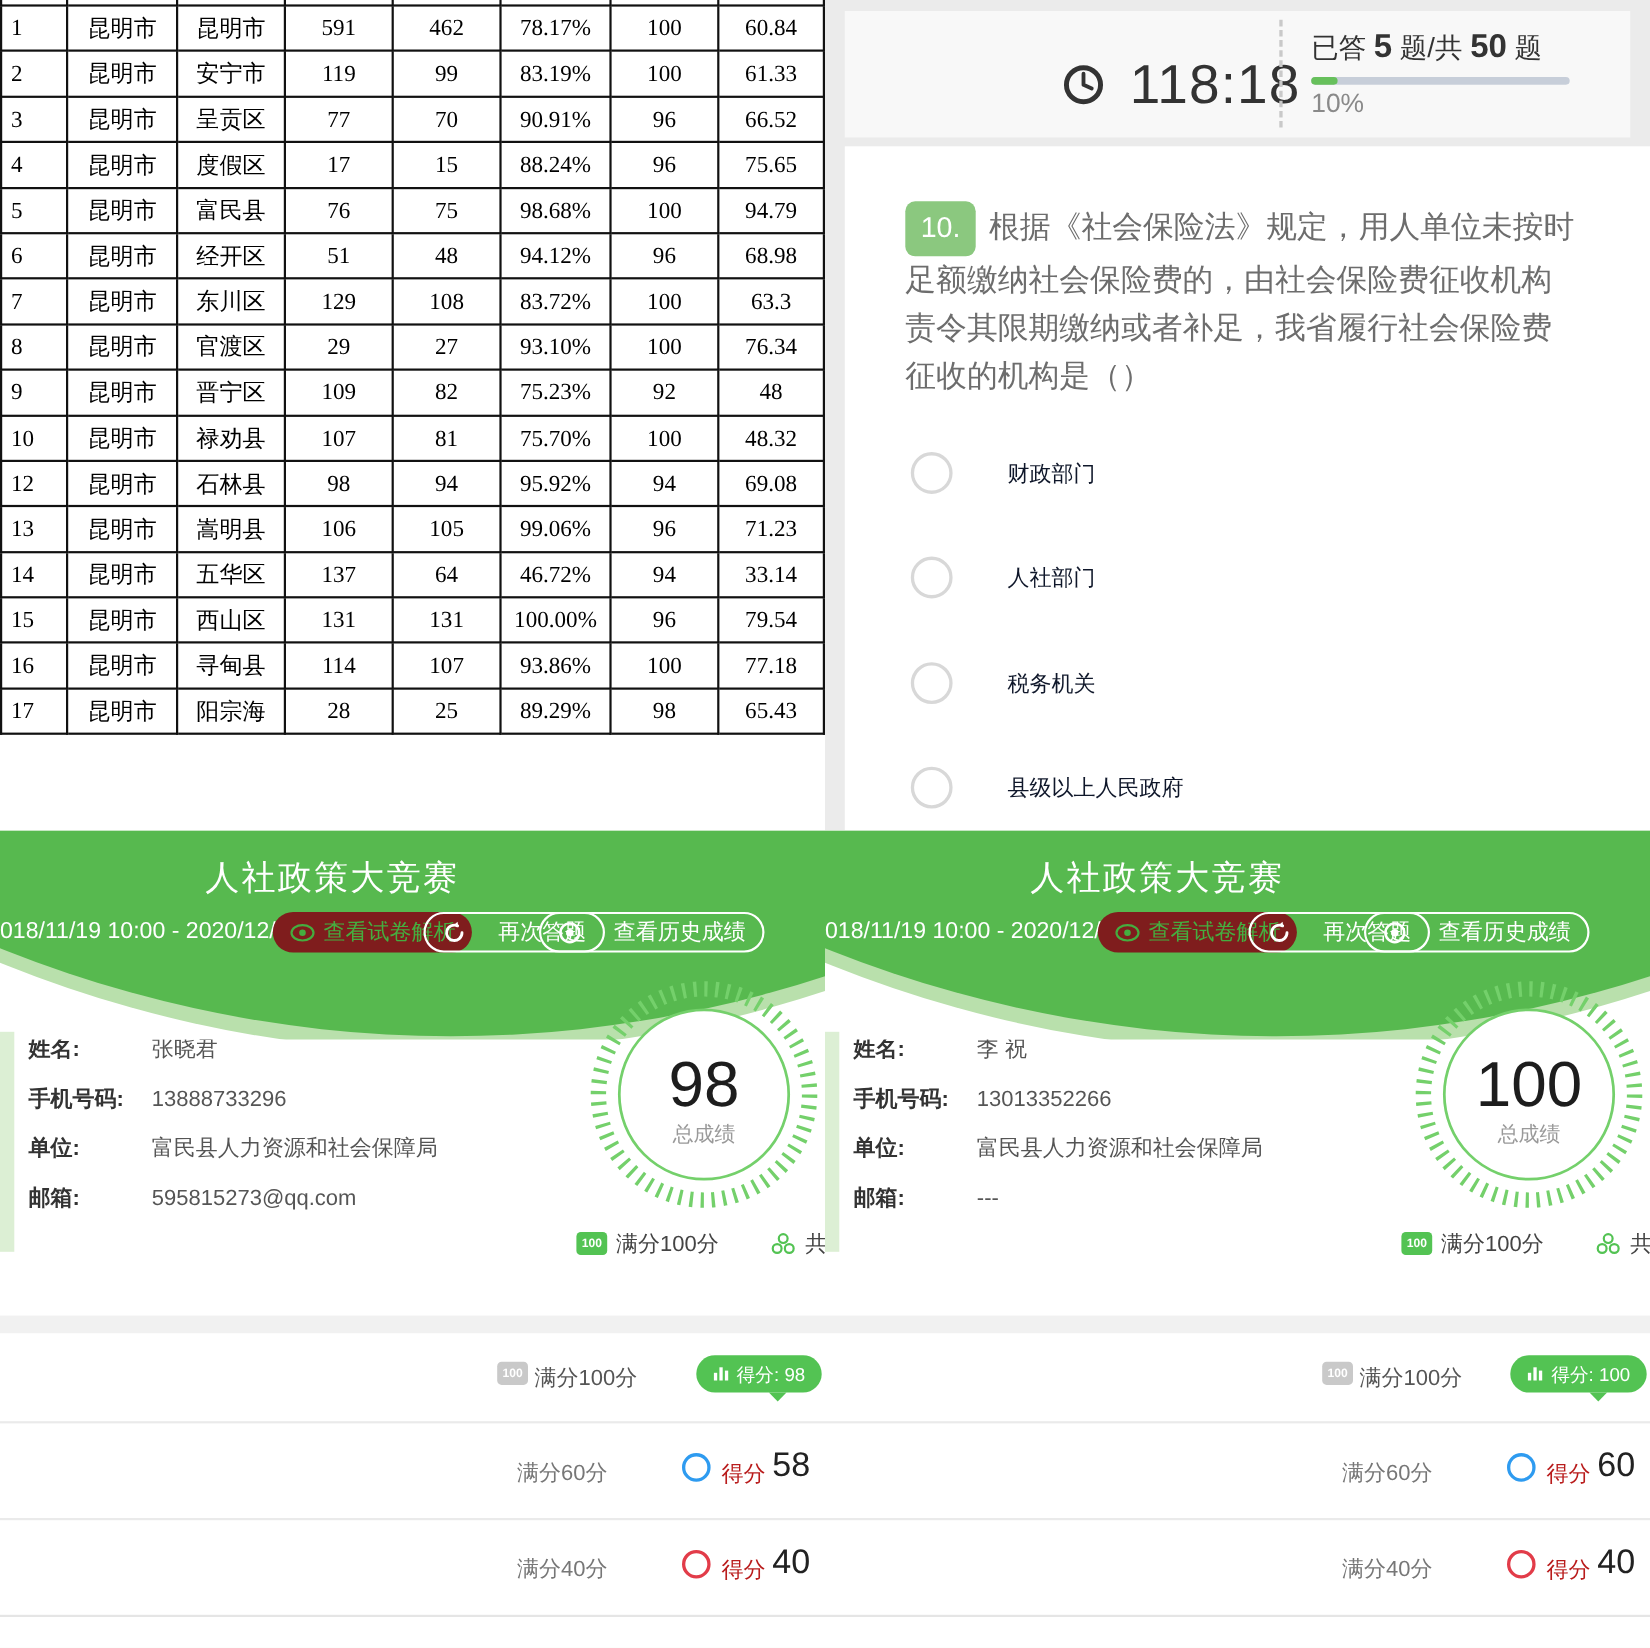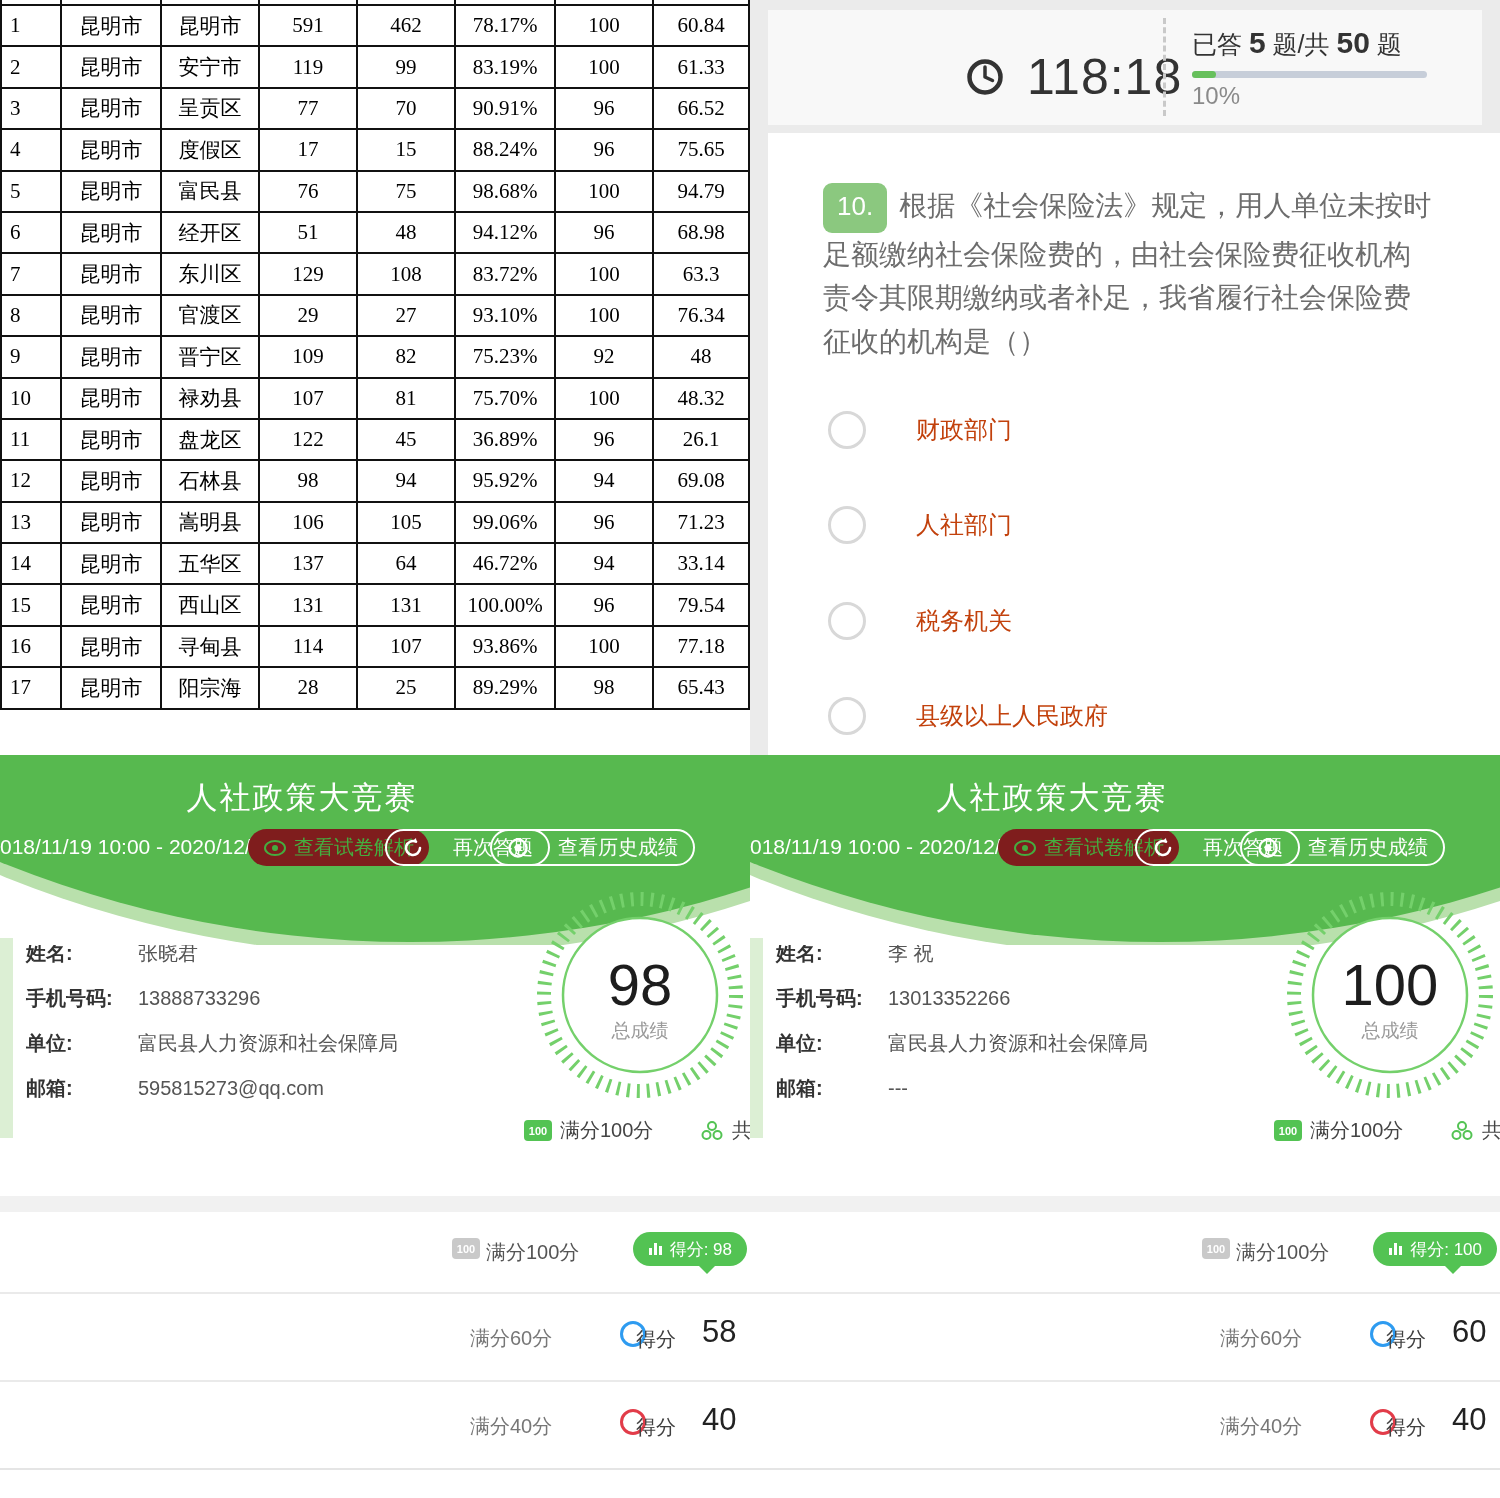--- a/index.html
+++ b/index.html
@@ -26,21 +26,21 @@
   .progress-line b { font-size:30px; }
   .progress-track { position:relative; margin-top:10px; width:235px; height:7px; border-radius:4px; background:#c7ced9; }
   .progress-fill { position:absolute; left:0; top:0; height:7px; width:10%; border-radius:4px; background:var(--green-progress); }
   .progress-pct { margin-top:4px; font-size:24px; color:#8a8a8a; }
   .question-card { position:absolute; left:18px; top:133px; width:850px; height:622px; background:#fff; }
   .question-p { position:absolute; left:55px; top:50px; width:610px; font-size:28px; line-height:43.5px; color:#6d6d6d; }
   .q-badge { display:inline-block; background:var(--green-badge); color:#fff; border-radius:9px;
     padding:2px 14px 4px 14px; font-size:26px; margin-right:12px; }
   .option-row { position:absolute; left:60px; height:38px; display:flex; align-items:center; gap:50px; cursor:pointer; }
   .radio-circle { width:38px; height:38px; border:3px solid #d8d8d8; border-radius:50%; background:#fff; flex:none; }
-  .option-label { font-size:24px; color:#c2410c; white-space:nowrap; }
+  .option-label { font-size:20px; color:#0f172a; white-space:nowrap; }
 
   
   .panel { position:absolute; top:755px; width:750px; height:743px; background:#fff; overflow:hidden; }
   .panel-left { left:0; } .panel-right { left:750px; }
   .banner { position:absolute; left:0; top:0; width:750px; height:190px; background:#fff; overflow:hidden; z-index:1; }
   .banner .ell { position:absolute; border-radius:50%; }
   .ell-light { left:-790px; top:-2487px; width:2400px; height:2688px; background:#b9e0ac; }
   .ell-green { left:-790px; top:-2473px; width:2400px; height:2660px; background:var(--green-banner); }
   .banner-title { position:absolute; left:0; top:22px; width:604px; text-align:center; color:#fff; font-size:31px; letter-spacing:2px; z-index:3; }
   .banner-period { position:absolute; left:0; top:80px; color:#fff; font-size:21px; z-index:3; white-space:nowrap; }
@@ -73,21 +73,21 @@
   .bottom-line { position:absolute; left:0; top:713px; width:750px; border-top:2px solid #e5e5e5; }
   .srow .max-label { position:absolute; font-size:20px; color:#666; white-space:nowrap; }
   .srow-1 .max-label { left:486px; top:27px; color:#555; }
   .srow-2 .max-label, .srow-3 .max-label { left:470px; top:31px; color:#777; }
   .srow-1 .icon100 { position:absolute; left:452px; top:26px; }
   .score-pill { position:absolute; right:3px; top:20px; height:34px; border-radius:17px; background:var(--green-pill);
     color:#fff; font-size:17px; display:flex; align-items:center; gap:7px; padding:0 15px; white-space:nowrap; }
   .score-pill::after { content:""; position:absolute; left:58%; bottom:-8px; border:8px solid transparent;
     border-top-color:var(--green-pill); border-bottom:none; }
   .res-circle { position:absolute; left:620px; top:27px; width:26px; height:26px; border-radius:50%; border:3px solid #2e9bf0; background:#fff; }
-  .srow .gd-label { position:absolute; left:636px; top:32px; font-size:20px; color:#404040; }
+  .srow .gd-label { position:absolute; left:656px; top:32px; font-size:20px; color:#b91c1c; }
   .srow .gd-value { position:absolute; left:702px; top:20px; font-size:31px; color:#222; }
 </style>
 </head>
 <body>
 
 <div class="screen">
 
   <div class="table-quad">
     <table class="dist">
       <tbody>
@@ -193,30 +193,20 @@
           </tr>
           <tr>
             <td class="c-idx">10</td>
             <td class="cjk">昆明市</td>
             <td class="cjk">禄劝县</td>
             <td>107</td>
             <td>81</td>
             <td>75.70%</td>
             <td>100</td>
             <td>48.32</td>
-          </tr>
-          <tr>
-            <td class="c-idx">11</td>
-            <td class="cjk">昆明市</td>
-            <td class="cjk">盘龙区</td>
-            <td>122</td>
-            <td>45</td>
-            <td>36.89%</td>
-            <td>96</td>
-            <td>26.1</td>
           </tr>
           <tr>
             <td class="c-idx">12</td>
             <td class="cjk">昆明市</td>
             <td class="cjk">石林县</td>
             <td>98</td>
             <td>94</td>
             <td>95.92%</td>
             <td>94</td>
             <td>69.08</td>

